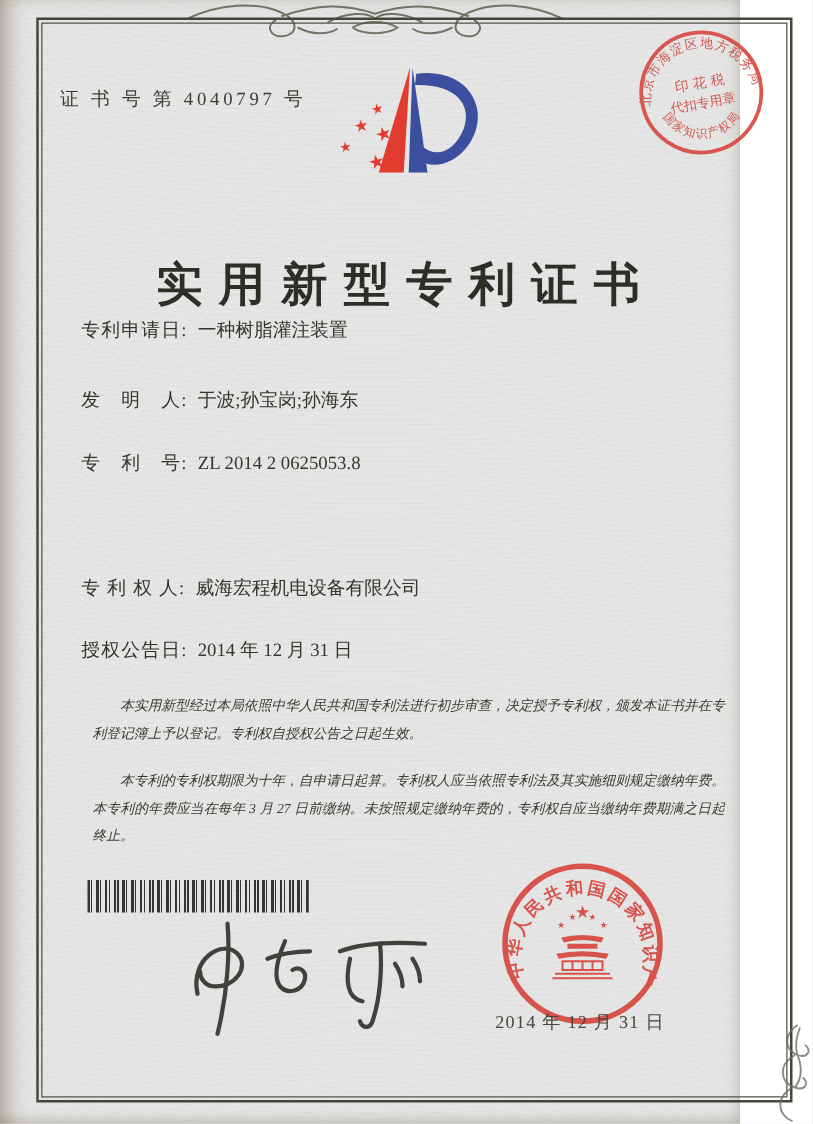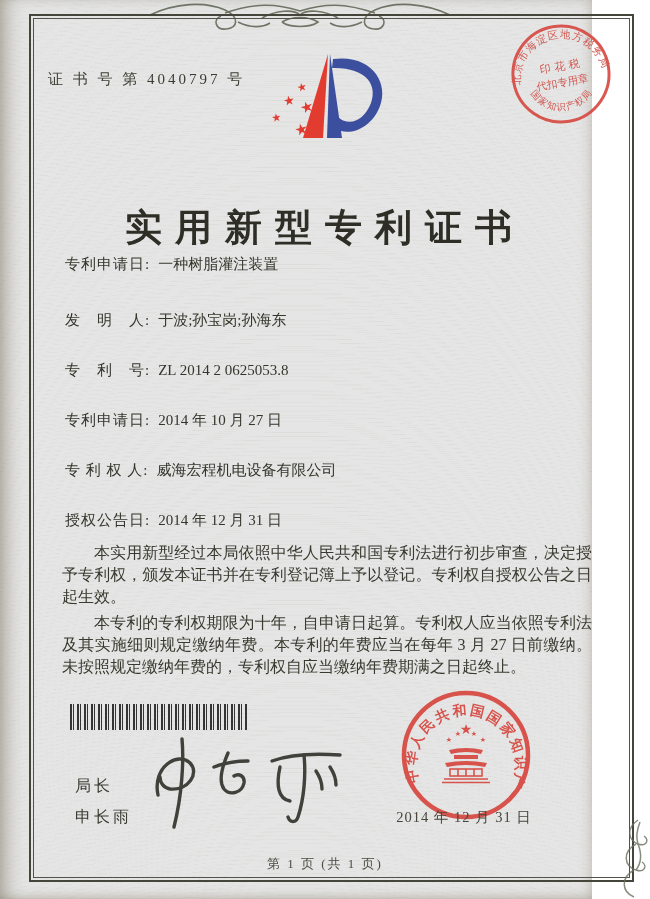--- a/index.html
+++ b/index.html
@@ -18,21 +18,21 @@
   .frame::before{content:"";position:absolute;inset:2px;border:1px solid #52524a;}
   .abs{position:absolute;}
   .certno{left:48px;top:70px;font-size:15px;letter-spacing:3px;color:#3c3c33;}
   .title{left:0;top:160px;width:650px;text-align:center;font-size:37px;font-weight:700;
          letter-spacing:13px;color:#2e2e27;margin-top:43px;}
   .field{left:65px;width:520px;font-size:15px;color:#35352c;}
   .field .lab{letter-spacing:1px;}
   .field .val{margin-left:8px;margin-top:28px;}
   .f0{top:255px}.f1{top:311px}.f2{top:361px}.f3{top:411px}.f4{top:461px}.f5{top:511px}
   .paras{left:58px;top:538px;width:538px;color:#3a3a30;}
-  .paras p{margin:4px;text-indent:2em;font-size:16px;line-height:22px;text-align:justify;}
+  .paras p{margin:16px;text-indent:2em;font-size:11px;line-height:22px;text-align:justify;font-style:italic;}
   .barcode{left:70px;top:704px;width:177px;height:26px;opacity:.88;
     background:repeating-linear-gradient(90deg,#1d1d1d 0 2px,transparent 2px 3px,
       #1d1d1d 3px 4px,transparent 4px 7px,#1d1d1d 7px 9px,transparent 9px 10px,
       #1d1d1d 10px 11px,transparent 11px 14px);}
   .dirblock{left:75px;top:770px;font-family:"Liberation Sans","DejaVu Sans",sans-serif;
     font-size:16px;color:#3b3b33;letter-spacing:3px;line-height:31px;}
   .sig{left:142px;top:733px;}
   .sealdate{left:396px;top:808px;width:136px;text-align:center;font-size:14.5px;
     letter-spacing:1px;color:#46463c;}
   .footer{left:0;top:855px;width:650px;text-align:center;font-size:13px;
@@ -90,38 +90,32 @@
   </svg>
 
   <div class="abs title">实用新型专利证书</div>
 
   <div class="abs field f0">
     <span class="lab">专利申请日:</span><span class="val">一种树脂灌注装置</span></div>
   <div class="abs field f1">
     <span class="lab">发　明　人:</span><span class="val">于波;孙宝岗;孙海东</span></div>
   <div class="abs field f2">
     <span class="lab">专　利　号:</span><span class="val">ZL 2014 2 0625053.8</span></div>
-  <div class="abs field f3">
-    <span class="lab">专利申请日:</span><span class="val">2014 年 10 月 27 日</span></div>
   <div class="abs field f4">
     <span class="lab">专 利 权 人:</span><span class="val">威海宏程机电设备有限公司</span></div>
   <div class="abs field f5">
     <span class="lab">授权公告日:</span><span class="val">2014 年 12 月 31 日</span></div>
 
   <div class="abs paras">
     <p>本实用新型经过本局依照中华人民共和国专利法进行初步审查，决定授予专利权，颁发本证书并在专利登记簿上予以登记。专利权自授权公告之日起生效。</p>
     <p>本专利的专利权期限为十年，自申请日起算。专利权人应当依照专利法及其实施细则规定缴纳年费。本专利的年费应当在每年 3 月 27 日前缴纳。未按照规定缴纳年费的，专利权自应当缴纳年费期满之日起终止。</p>
   </div>
 
   <div class="abs barcode"></div>
 
-  <div class="abs dirblock">
-    <div>局长</div>
-    <div>申长雨</div>
-  </div>
 
   <svg class="abs sig" style="width:212px;height:102px;" viewBox="0 0 212 102">
     <g fill="none" stroke="#34342e" stroke-width="3.4" stroke-linecap="round" opacity=".92">
       <path d="M16,62 C10,34 36,18 48,30 C58,40 46,58 28,56 C22,55 18,50 18,44"></path>
       <path d="M40,6 C42,28 40,62 32,94"></path>
       <path d="M86,20 C80,34 76,48 82,56 C88,63 100,60 102,50 C103,43 97,40 92,43"></path>
       <path d="M72,34 C82,30 96,28 106,28"></path>
       <path d="M130,28 C146,22 170,20 198,22"></path>
       <path d="M162,22 C164,42 162,66 156,84 C154,90 148,90 146,84"></path>
       <path d="M138,34 C134,52 136,66 148,68"></path>
@@ -160,15 +154,14 @@
   <svg class="abs" style="left:592px;top:818px;width:58px;height:81px;" viewBox="0 0 58 81">
     <g stroke="#6b705e" fill="none" stroke-width="1.5" opacity=".8">
       <path d="M46,2 C34,10 36,22 46,26 C54,29 58,22 52,18"></path>
       <path d="M44,26 C30,34 32,48 44,52 C52,55 56,48 50,44"></path>
       <path d="M42,52 C28,60 30,74 42,79"></path>
       <path d="M46,26 C50,36 50,44 44,52"></path>
       <path d="M48,4 C44,14 44,20 46,26"></path>
     </g>
   </svg>
 
-  <div class="abs footer">第 1 页 (共 1 页)</div>
 
 </div>
 
 </body></html>

